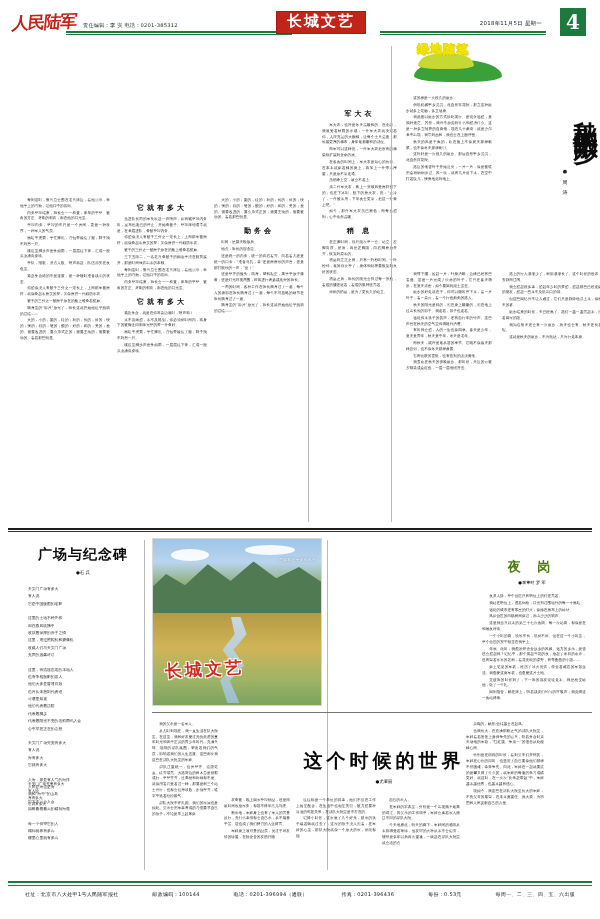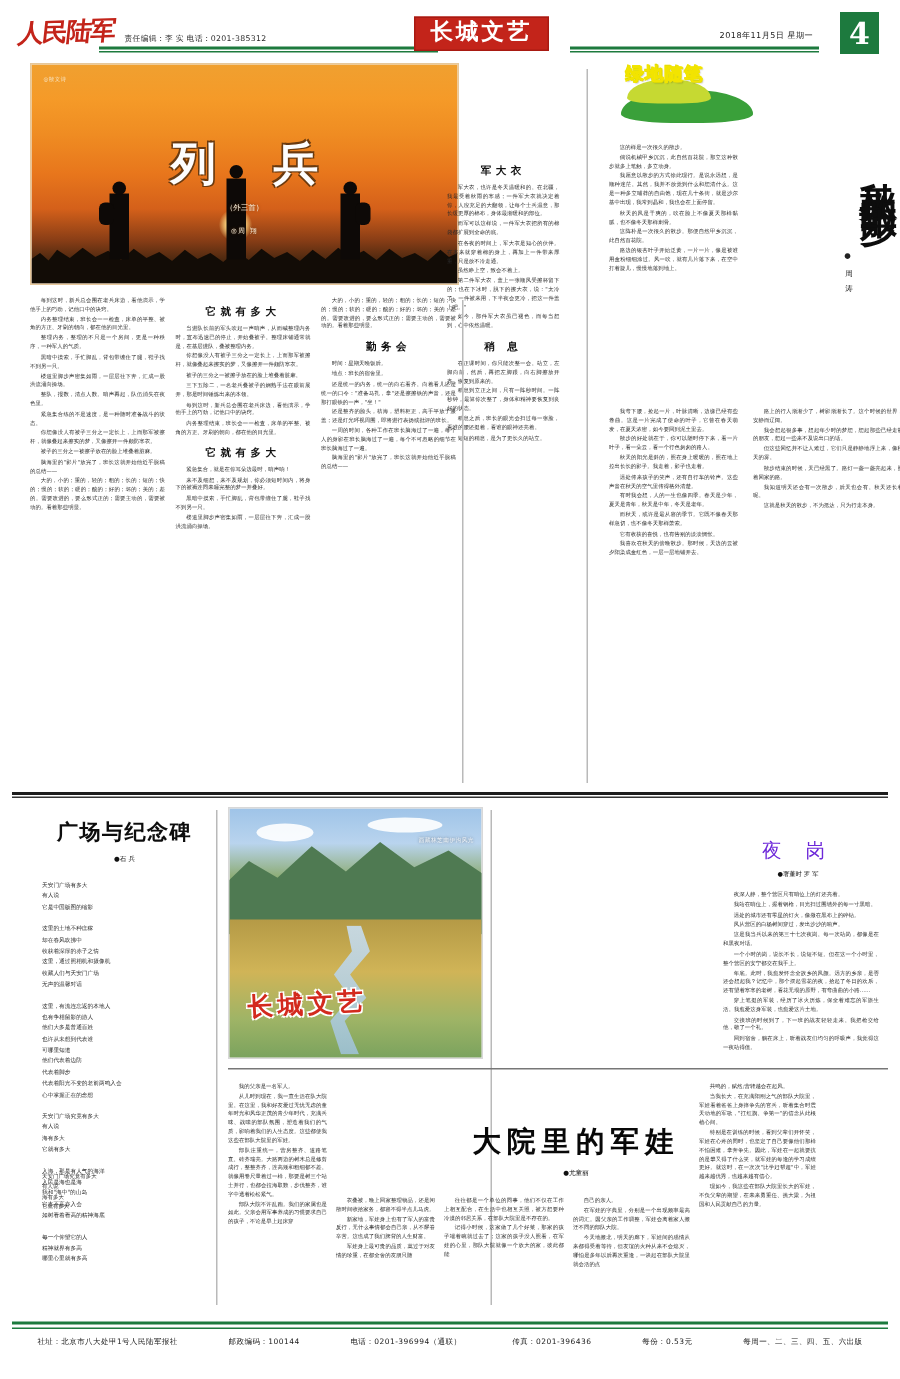--- a/index.html
+++ b/index.html
@@ -124,21 +124,21 @@
     position: absolute; left: 0; right: 0; top: 108px; text-align: center;
     font-size: 4.4px; color: #fff6e4; letter-spacing: 1px;
     text-shadow: 0 0 2px #6a3a0f;
   }
 
   
   .cols-lower { position: absolute; left: 12px; top: 158px; width: 286px; height: 325px; display: flex; gap: 7px; }
   .cols-lower > div { width: 90px; }
 
   
-  .mid-col { position: absolute; left: 290px; top: 64px; width: 75px; height: 420px; }
+  .mid-col { position: absolute; left: 314px; top: 64px; width: 75px; height: 420px; }
 
   
   .right-block { position: absolute; left: 398px; top: 0px; width: 204px; height: 487px; }
   .green-logo { position: relative; width: 96px; height: 46px; margin-left: 6px; }
   .gl-hill {
     position: absolute; left: 2px; top: 20px; width: 88px; height: 22px;
     background: #3aa03a; border-radius: 50% 50% 42% 42% / 80% 80% 30% 30%;
   }
   .gl-hill2 {
     position: absolute; left: 6px; top: 13px; width: 56px; height: 16px;
@@ -221,22 +221,22 @@
     transform: rotate(-3deg);
   }
   .land-caption {
     position: absolute; right: 5px; top: 18px; font-size: 3.8px; color: #f3f7fb;
     letter-spacing: .3px; text-shadow: 0 0 2px rgba(0,0,0,.5);
   }
 
   .yegang-title {
     position: absolute; right: 6px; top: 22px;
     font-family:"DejaVu Serif","Liberation Serif",serif;
-    font-size: 13px; font-weight: normal; letter-spacing: 6px;
-    color: #6d28d9; width: 108px; text-align: center;
+    font-size: 13px; font-weight: bold; letter-spacing: 6px;
+    color: #4d7c0f; width: 108px; text-align: center;
   }
   .yegang-by { position: absolute; right: 6px; top: 44px; width: 108px; text-align: center; font-size: 4.2px; }
 
   .junwa-title {
     position: absolute; left: 250px; top: 212px; width: 220px; text-align: center;
     font-family:"DejaVu Serif","Liberation Serif",serif;
     font-size: 19px; font-weight: bold; letter-spacing: 4px; color: #080808;
   }
   .junwa-by { position: absolute; left: 250px; top: 243px; width: 220px; text-align: center; font-size: 4.4px; }
 
@@ -262,42 +262,20 @@
     <div class="editor-line">责任编辑：李 实  电话：0201-385312</div>
     <div class="hdr-rule-left"></div>
     <div class="plate">长城文艺</div>
     <div class="hdr-rule-right"></div>
     <div class="hdr-date">2018年11月5日  星期一</div>
     <div class="pagenum">4</div>
   </div>
 
   <div class="top-wrap">
 
-    <div class="photo-main">
-      <div class="sun"></div>
-      <div class="treeline"></div>
-      <div class="soldier s1">
-        <div class="s-head" style="left:2px; top:-8px;"></div>
-        <div class="s-pack" style="left:-7px; top:6px;"></div>
-        <div class="s-body"></div>
-      </div>
-      <div class="soldier s2">
-        <div class="s-head" style="left:2px; top:-9px;"></div>
-        <div class="s-body" style="height:54px;"></div>
-      </div>
-      <div class="soldier s3">
-        <div class="s-head" style="left:2px; top:-8px;"></div>
-        <div class="s-pack" style="left:10px; top:6px;"></div>
-        <div class="s-body"></div>
-      </div>
-      <div class="photo-credit">◎散文诗</div>
-      <div class="photo-title">列 兵</div>
-      <div class="photo-sub">（外三首）</div>
-      <div class="photo-author">◎周 翔</div>
-    </div>
 
     <div class="cols-lower">
 
       <div>
         <div class="body-col">
           <p>每到这时，新兵总会围在老兵床边，看他演示，学他手上的巧劲，记他口中的诀窍。</p>
           <p>内务整理结束，班长会一一检查，床单的平整、被角的方正、牙刷的朝向，都在他的目光里。</p>
           <p>整理内务，整理的不只是一个房间，更是一种秩序，一种军人的气质。</p>
           <p>黑暗中摸索，手忙脚乱，背包带缠住了腿，鞋子找不到另一只。</p>
           <p>楼道里脚步声密集如雨，一层层往下奔，汇成一股洪流涌向操场。</p>
@@ -488,21 +466,21 @@
       <p>远处的城市还有零星的灯火，像撒在黑布上的碎钻。</p>
       <p>风从营区的白杨树间穿过，发出沙沙的响声。</p>
       <p>这是我当兵以来的第三十七次夜岗。每一次站岗，都像是在和黑夜对话。</p>
       <p>一个小时的岗，说长不长，说短不短。但在这一个小时里，整个营区的安宁都交在我手上。</p>
       <p>年底。此时，我愈发怀念全故乡的风颜。远方的乡亲，是否还会想起我？记忆中，那个摆起雪花的夜，拾起了冬日的欢乐，还有望着寒寒的老树，看花无垠的原野，有弯曲曲的小路……</p>
       <p>穿上笔挺的军装，经历了冰火历炼，保全着难忘的军旅生活。我愈爱这身军装，也愈爱这片土地。</p>
       <p>交接班的时候到了，下一班的战友轻轻走来。我把枪交给他，敬了一个礼。</p>
       <p>回到宿舍，躺在床上，听着战友们均匀的呼吸声，我觉得这一夜站得值。</p>
     </div>
 
-    <div class="junwa-title">大院里的军娃</div>
+    <div class="junwa-title">这个时候的世界</div>
     <div class="junwa-by">●尤童丽</div>
 
     <div class="body-col" style="position:absolute; left:128px; top:186px; width:66px;">
       <p>我的父亲是一名军人。</p>
       <p>从儿时到现在，我一直生活在队大院里。在这里，我和好友爱过无忧无虑的童年时光和风华正茂的青少年时代，充满兵味、战味的部队氛围，塑造着我们的气质，影响着我们的人生态度。这些都使我这些在部队大院里的军娃。</p>
       <p>部队注重统一，营房整齐、道路笔直、砖齐瑞亮。大路两边的树木总是修剪成行，整整齐齐，连高矮和粗细都不差。就像用卷尺量着过一样，那要是树三个站士并行，也都会拉海取数，步伐整齐，谁字中透着松松紧气。</p>
       <p>部队大院不许乱跑。我们的家属也是如此。父亲会用军事养成的习惯要求自己的孩子，不论是早上起床穿</p>
     </div>
     <div class="body-col" style="position:absolute; left:200px; top:262px; width:66px;">
       <p>衣叠被，晚上回家整理物品，还是闲散时间收拾家务，都容不得半点儿马虎。</p>

